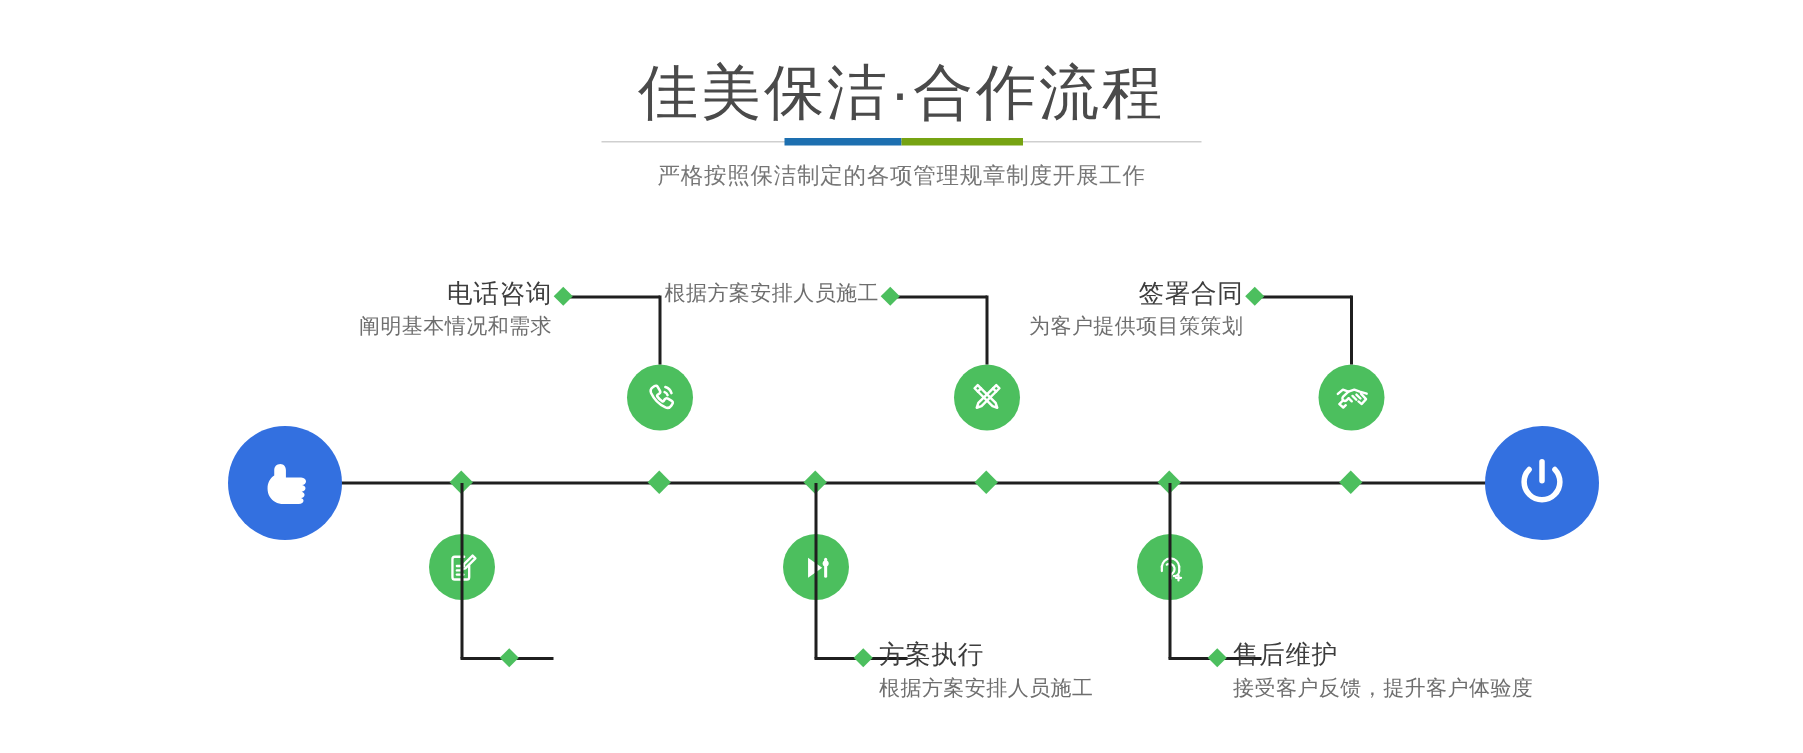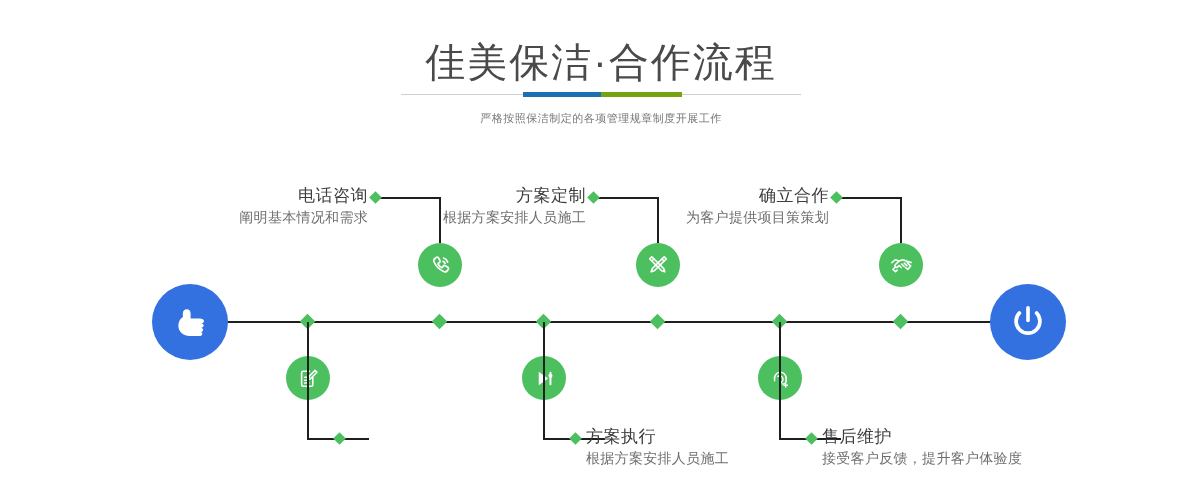--- a/index.html
+++ b/index.html
@@ -18,21 +18,21 @@
     position:absolute;left:0;top:38px;width:1202px;
     font-size:40px;line-height:48px;letter-spacing:2px;
     color:#4a4a4a;font-weight:normal;
   }
   .divider{position:absolute;left:401px;top:92px;width:400px;height:5px;}
   .divider .rule{position:absolute;left:0;top:2px;width:400px;height:1px;background:#cfcfcf;}
   .divider .seg-blue{position:absolute;left:122px;top:0;width:78px;height:5px;background:#1d6fb0;}
   .divider .seg-green{position:absolute;left:200px;top:0;width:81px;height:5px;background:#76a312;}
   .subtitle{
     position:absolute;left:0;top:106px;width:1202px;
-    font-size:11px;line-height:24px;color:#767676;letter-spacing:.5px;
+    font-size:15px;line-height:24px;color:#767676;letter-spacing:.5px;
   }
 
   
   .flow{position:absolute;left:0;top:0;width:1202px;height:502px;}
   .axis{position:absolute;left:190px;top:321px;width:840px;height:2px;background:#1f1f1f;}
 
   .endcap{
     position:absolute;width:76px;height:76px;border-radius:50%;
     background:#3370e0;display:flex;align-items:center;justify-content:center;
   }
@@ -139,21 +139,20 @@
           <path d="M8.4 5.8L5.8 8.4l14.7 14.7 3.9 1.3-1.3-3.9z"></path>
           <path d="M11.1 8.5l-2.6 2.6"></path>
         </svg>
       </span>
     </div>
     <div class="diamond" style="left:652px;top:316px;"></div>
     <div class="stem" style="left:657px;top:197px;height:46px;"></div>
     <div class="arm" style="left:596px;top:197px;width:62px;"></div>
     <div class="tip" style="left:589px;top:193px;"></div>
     <div class="lbl up" style="left:368px;top:185px;width:218px;">
-      <div class="t">方案定制</div>
       <div class="d">根据方案安排人员施工</div>
     </div>
 
     <div class="node" style="left:522px;top:356px;">
       <span>
         <svg width="25" height="25" viewBox="0 0 32 32" fill="#ffffff">
           <path d="M8.6 7.4l12 8.6-12 8.6z"></path>
           <rect x="22.3" y="7.4" width="2.6" height="17.2" rx="1.3"></rect>
           <circle cx="23.6" cy="12.4" r="2.6"></circle>
         </svg>
@@ -177,21 +176,21 @@
           <path d="M22.9 12.4l4 4.3-3.4 3.9-2.6-2.1"></path>
           <path d="M8.6 17.8l-2.8 2.9 3.1 2.6 2-1.8"></path>
         </svg>
       </span>
     </div>
     <div class="diamond" style="left:895px;top:316px;"></div>
     <div class="stem" style="left:900px;top:197px;height:46px;"></div>
     <div class="arm" style="left:839px;top:197px;width:62px;"></div>
     <div class="tip" style="left:832px;top:193px;"></div>
     <div class="lbl up" style="left:611px;top:185px;width:218px;">
-      <div class="t">确立合作</div>
+      <div class="t">签署合同</div>
       <div class="d">为客户提供项目策策划</div>
     </div>
 
     <div class="node" style="left:758px;top:356px;">
       <span>
         <svg width="25" height="25" viewBox="0 0 32 32" fill="none" stroke="#ffffff" stroke-width="1.9" stroke-linecap="round" stroke-linejoin="round">
           <path d="M8.4 15.4a7.4 7.4 0 0 1 14.8 0"></path>
           <path d="M8.4 14.6v4.2M23.2 14.6v4.2"></path>
           <path d="M23.2 18.8c0 2.6-2.1 4.3-4.6 4.3"></path>
           <path d="M12.6 13.3a4.4 4.4 0 0 1 6.6 2.9c.3 2-.6 3.8-2 4.9l-1.4 1.1v3.1"></path>

